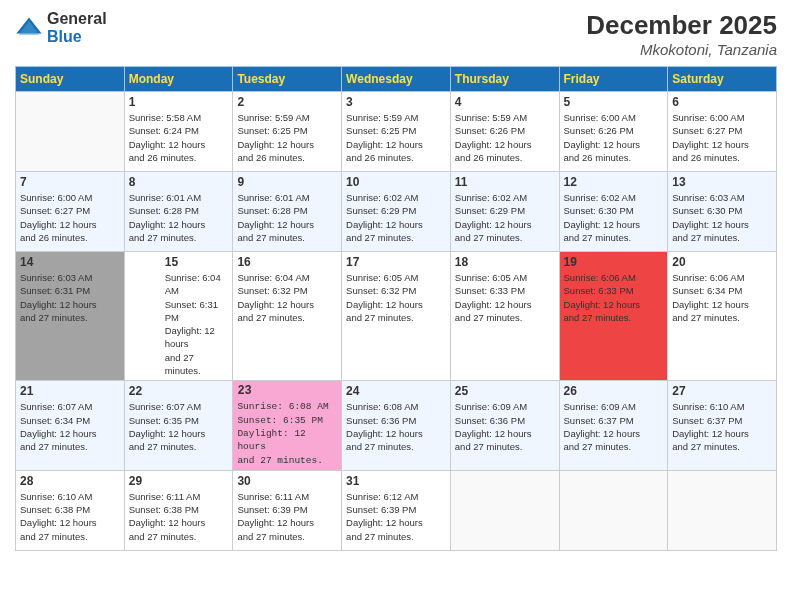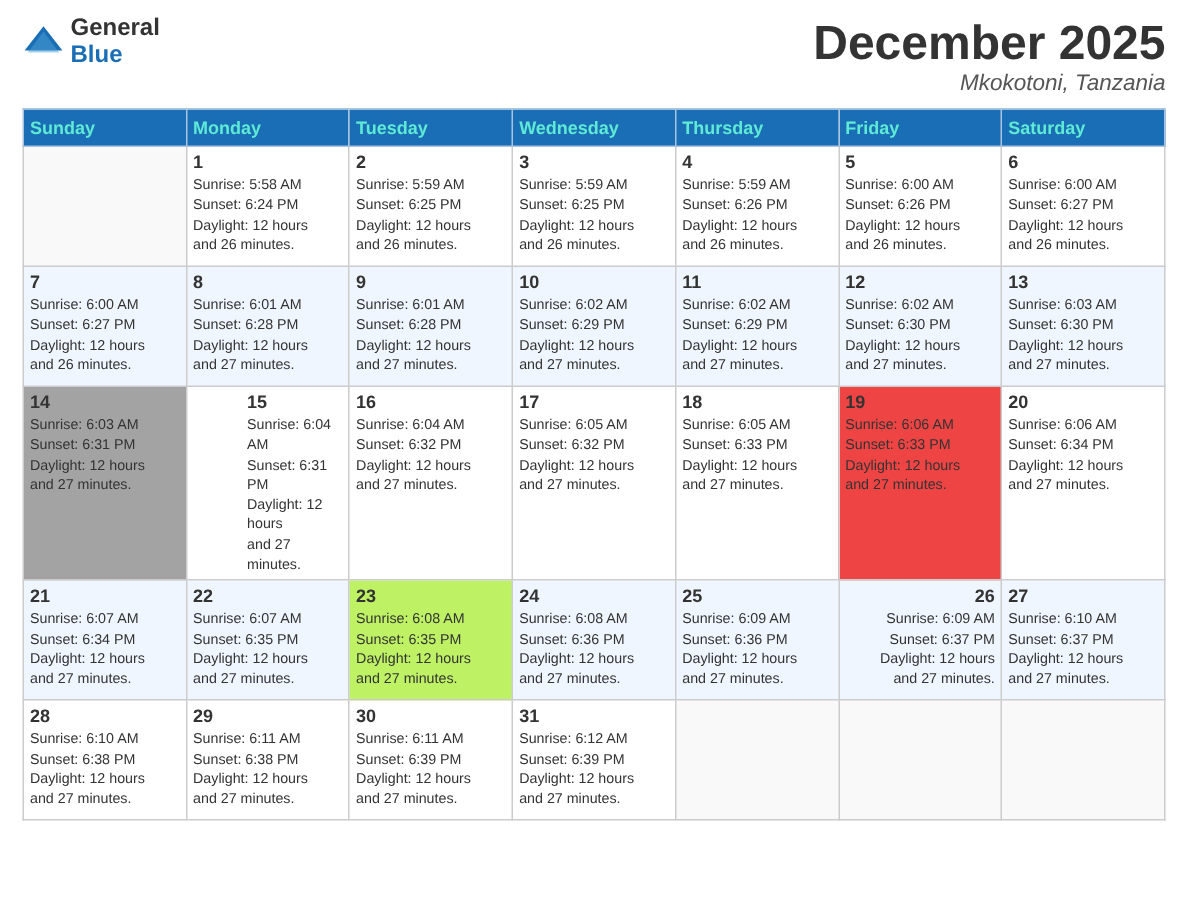--- a/index.html
+++ b/index.html
@@ -43,37 +43,37 @@
       color: #1a6eb5;
     }
     .logo-icon {
       width: 28px;
       height: 28px;
     }
     .title-block {
       text-align: right;
     }
     .month-title {
-      font-size: 32px;
+      font-size: 26px;
       font-weight: bold;
       color: #333;
     }
     .location {
       font-size: 15px;
       color: #555;
       font-style: italic;
     }
     .calendar {
       width: 100%;
       border-collapse: collapse;
       table-layout: fixed;
     }
     .calendar th {
       background-color: #1a6eb5;
-      color: #5eead4;
+      color: #fde047;
       font-size: 12px;
       font-weight: bold;
       padding: 5px 4px;
       text-align: left;
       border: 1px solid #aac4e0;
     }
     .calendar td {
       vertical-align: top;
       border: 1px solid #ccc;
       padding: 3px 4px;
@@ -327,21 +327,21 @@
           </td>
           <td style="background-color: rgb(240, 246, 255);">
             <span class="day-number">22</span>
             <div class="cell-info">
               <div>Sunrise: 6:07 AM</div>
               <div>Sunset: 6:35 PM</div>
               <div>Daylight: 12 hours</div>
               <div>and 27 minutes.</div>
             </div>
           </td>
-          <td style="background-color: #bef264;">
+          <td style="background-color: #f9a8d4; font-family: Liberation Mono, monospace;">
             <span class="day-number">23</span>
             <div class="cell-info">
               <div>Sunrise: 6:08 AM</div>
               <div>Sunset: 6:35 PM</div>
               <div>Daylight: 12 hours</div>
               <div>and 27 minutes.</div>
             </div>
           </td>
           <td style="background-color: rgb(240, 246, 255);">
             <span class="day-number">24</span>
@@ -354,21 +354,21 @@
           </td>
           <td style="background-color: rgb(240, 246, 255);">
             <span class="day-number">25</span>
             <div class="cell-info">
               <div>Sunrise: 6:09 AM</div>
               <div>Sunset: 6:36 PM</div>
               <div>Daylight: 12 hours</div>
               <div>and 27 minutes.</div>
             </div>
           </td>
-          <td style="background-color: rgb(240, 246, 255); text-align: right;">
+          <td style="background-color: rgb(240, 246, 255);">
             <span class="day-number">26</span>
             <div class="cell-info">
               <div>Sunrise: 6:09 AM</div>
               <div>Sunset: 6:37 PM</div>
               <div>Daylight: 12 hours</div>
               <div>and 27 minutes.</div>
             </div>
           </td>
           <td style="background-color: rgb(240, 246, 255);">
             <span class="day-number">27</span>

